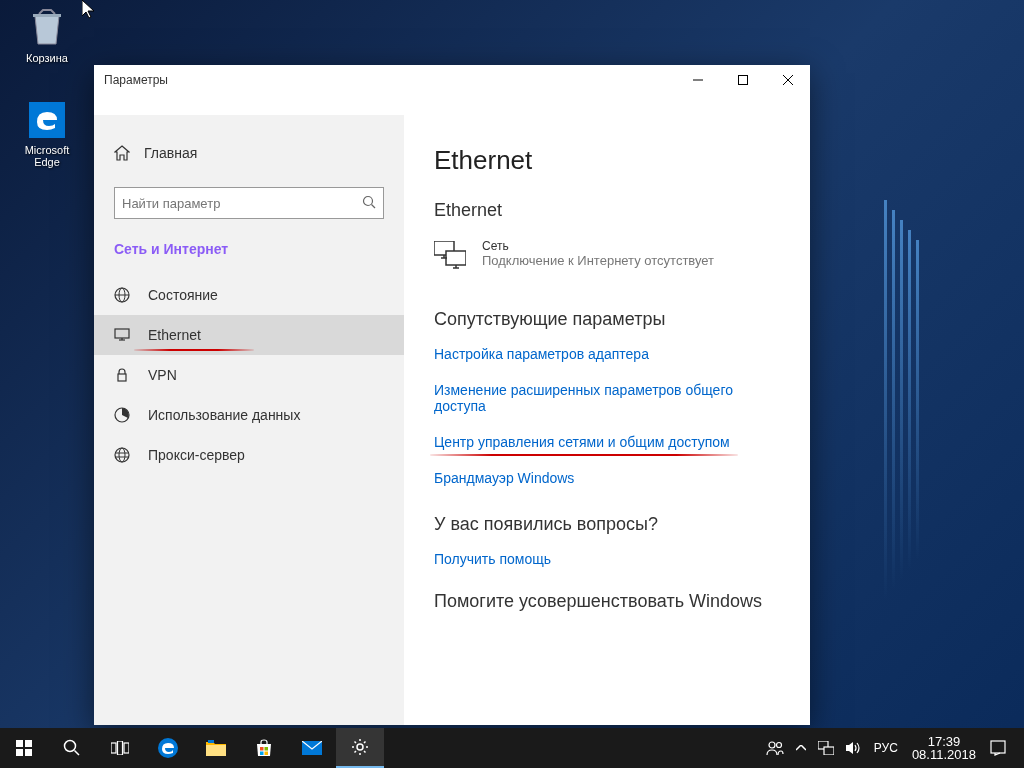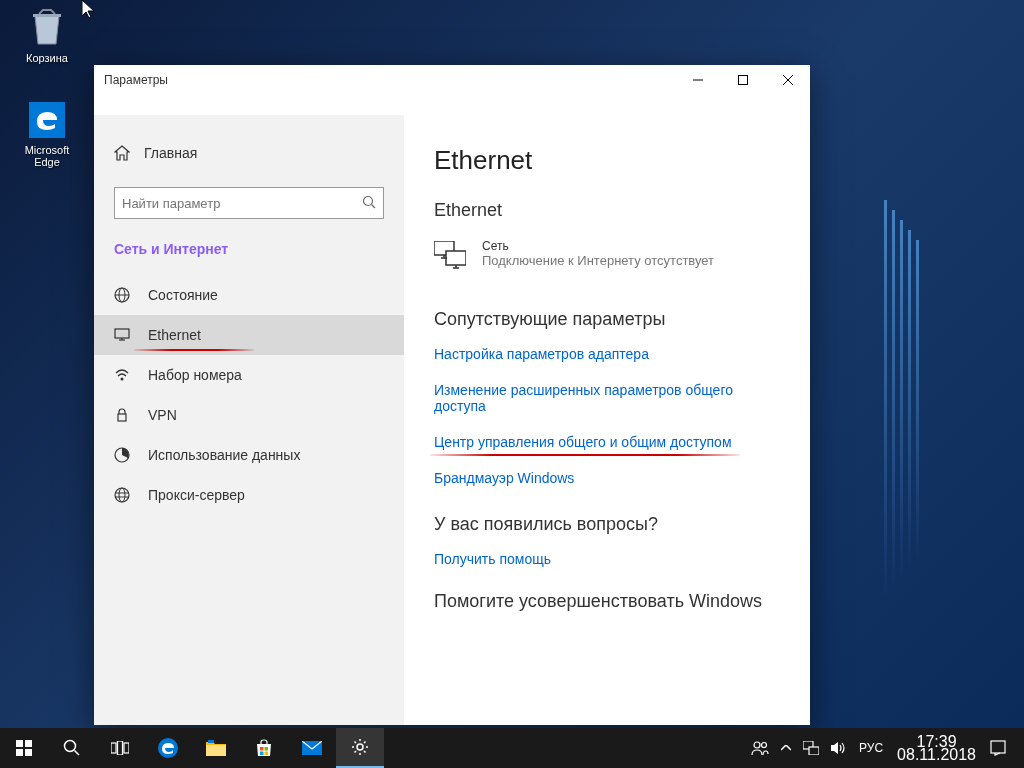--- a/index.html
+++ b/index.html
@@ -54,21 +54,21 @@
     
     .subsection-title { font-size: 18px; font-weight: 400; color: #333; margin-bottom: 16px; }
     .link { color: #0066cc; font-size: 14px; cursor: pointer; display: block; margin-bottom: 20px; position: relative; width: fit-content; }
     .link .underline-red2 { position: absolute; bottom: -6px; left: -4px; right: -8px; height: 2px; background: linear-gradient(90deg, rgba(200,0,0,0.1), #cc0000 20%, #cc0000 80%, rgba(200,0,0,0.1)); border-radius: 2px; }
     
     .taskbar { position: absolute; bottom: 0; left: 0; right: 0; height: 40px; background: #1a1a1a; display: flex; align-items: center; color: #fff; }
     .tb-item { width: 48px; height: 40px; display: flex; align-items: center; justify-content: center; cursor: pointer; }
     .tb-item.active { border-bottom: 2px solid #76b9ed; background: rgba(255,255,255,0.12); }
     .tb-right { margin-left: auto; display: flex; align-items: center; height: 100%; }
     .tray-icon { padding: 0 6px; height: 40px; display: flex; align-items: center; cursor: pointer; font-size: 13px; }
-    .clock { padding: 0 8px; text-align: center; font-size: 16px; line-height: 13px; display: flex; flex-direction: column; justify-content: center; cursor: pointer; }
+    .clock { padding: 0 8px; text-align: center; font-size: 13px; line-height: 13px; display: flex; flex-direction: column; justify-content: center; cursor: pointer; }
     .lang { font-size: 12px; padding: 0 6px; cursor: pointer; }
   </style>
 </head>
 <body>
 
 <div class="desktop">
   <div class="light-beams">
     <div class="beam"></div>
       <div class="beam"></div>
       <div class="beam"></div>
@@ -166,30 +166,20 @@
           <svg width="16" height="16" viewBox="0 0 16 16">
               <rect x="1" y="2" width="14" height="9" fill="none" stroke="#333" stroke-width="1.2"></rect>
               <line x1="5" y1="13" x2="11" y2="13" stroke="#333" stroke-width="1.2"></line>
               <line x1="8" y1="11" x2="8" y2="13" stroke="#333" stroke-width="1.2"></line>
             </svg>
         </span>
         <span>Ethernet</span>
         <div class="underline-red"></div>
       </div>
 
-      <div class="nav-item">
-        <span class="sidebar-icon">
-          <svg width="16" height="16" viewBox="0 0 16 16">
-              <path d="M2 6 Q8 0 14 6" fill="none" stroke="#333" stroke-width="1.2"></path>
-              <path d="M4 9 Q8 5 12 9" fill="none" stroke="#333" stroke-width="1.2"></path>
-              <circle cx="8" cy="12" r="1.5" fill="#333"></circle>
-            </svg>
-        </span>
-        <span>Набор номера</span>
-      </div>
 
       <div class="nav-item">
         <span class="sidebar-icon">
           <svg width="16" height="16" viewBox="0 0 16 16">
               <rect x="4" y="7" width="8" height="7" fill="none" stroke="#333" stroke-width="1.2"></rect>
               <path d="M5 7 L5 5 Q5 2 8 2 Q11 2 11 5 L11 7" fill="none" stroke="#333" stroke-width="1.2"></path>
             </svg>
         </span>
         <span>VPN</span>
       </div>
@@ -235,21 +225,21 @@
         <div class="network-info">
           <span class="network-name">Сеть</span>
           <span class="network-status">Подключение к Интернету отсутствует</span>
         </div>
       </div>
 
       <div class="subsection-title">Сопутствующие параметры</div>
       <a class="link">Настройка параметров адаптера</a>
       <a class="link">Изменение расширенных параметров общего доступа</a>
       <a class="link">
-        <span>Центр управления общего и общим доступом</span>
+        <span>Центр управления сетями и общим доступом</span>
         <div class="underline-red2"></div>
       </a>
       <a class="link">Брандмауэр Windows</a>
 
       <div class="subsection-title" style="margin-top:28px">У вас появились вопросы?</div>
       <a class="link">Получить помощь</a>
 
       <div class="subsection-title" style="margin-top:24px">Помогите усовершенствовать Windows</div>
     </div>
   </div>

